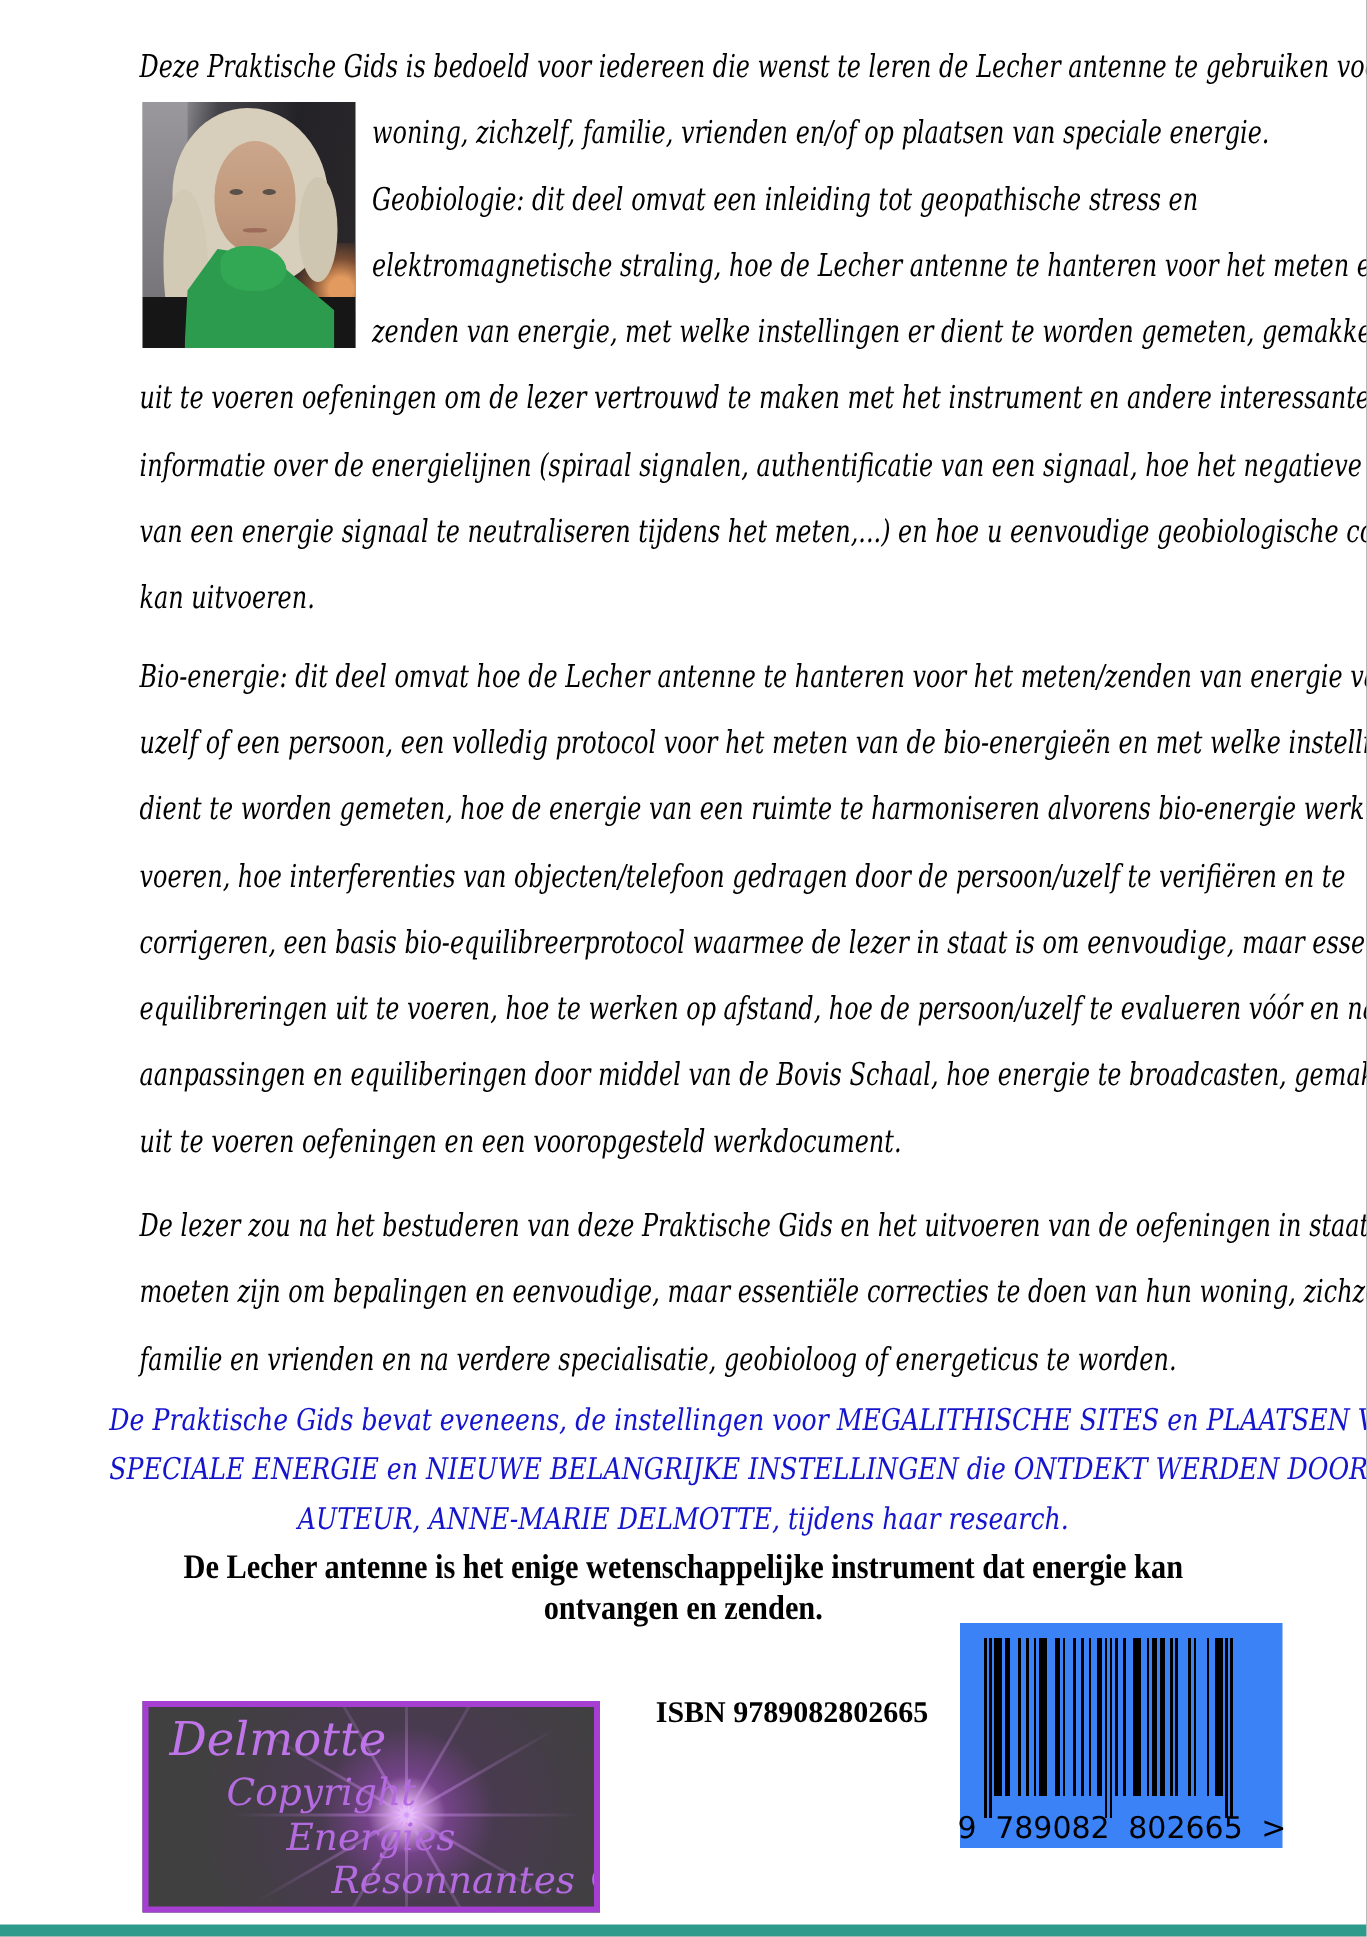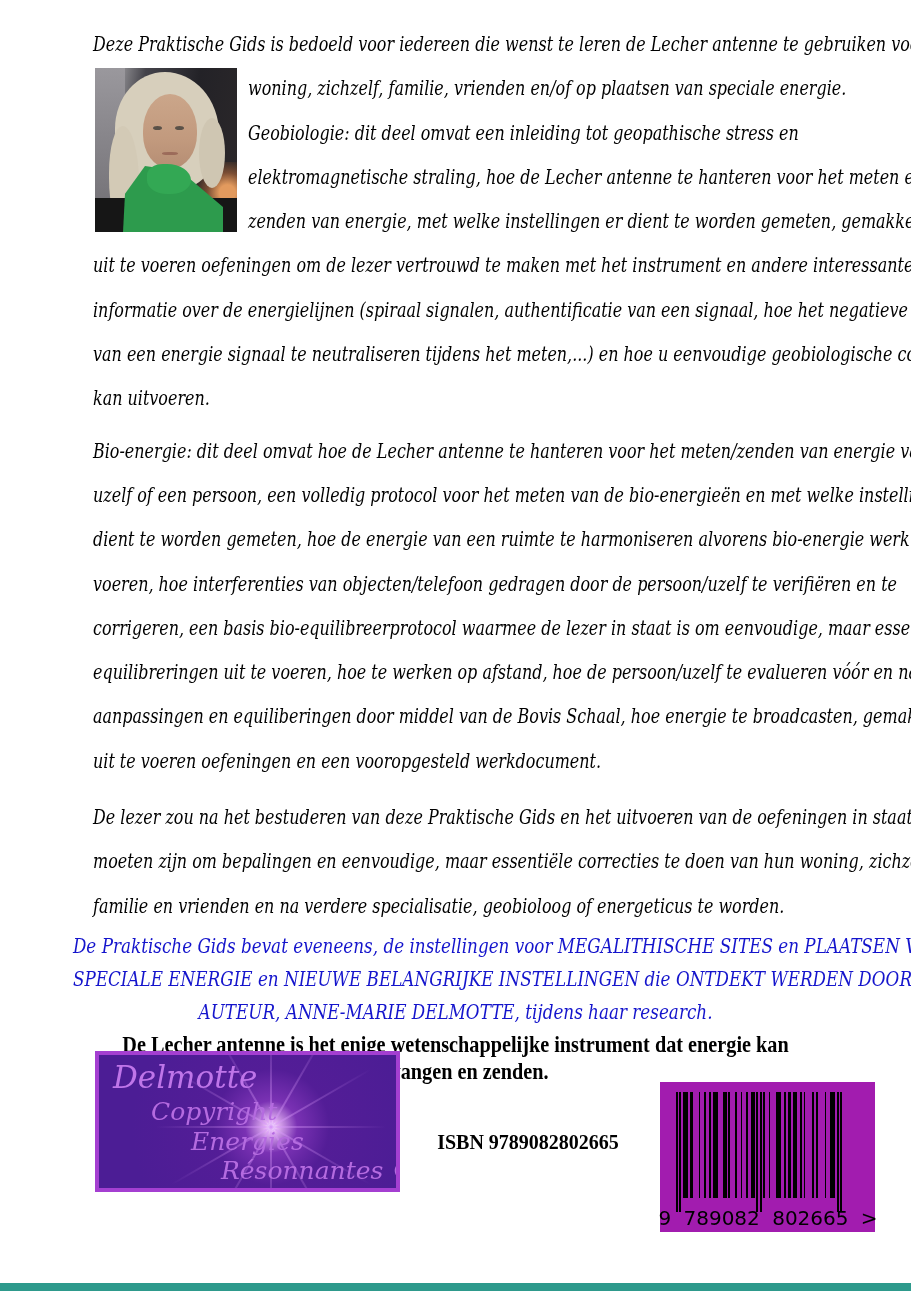--- a/index.html
+++ b/index.html
@@ -42,42 +42,42 @@
   .bln{height:33px;line-height:33px;font-style:italic;font-size:20px;white-space:nowrap;
        transform:scaleX(0.84);transform-origin:50% 50%;}
 
   
   .statement{position:absolute;left:0;top:1031px;width:911px;text-align:center;
              font-family:"Liberation Serif",serif;font-weight:bold;}
   .sln{height:27px;line-height:27px;font-size:23px;white-space:nowrap;
        transform:scaleX(0.88);transform-origin:50% 50%;}
 
   
-  .logo{position:absolute;left:95px;top:1051px;width:305px;height:141px;box-sizing:border-box;
-        background:#4c1d95;border:4px solid #a43fd1;overflow:hidden;text-decoration:underline;}
+  .logo{position:absolute;left:95px;top:1134px;width:305px;height:141px;box-sizing:border-box;
+        background:#404040;border:4px solid #a43fd1;overflow:hidden;text-decoration:underline;}
   .glow{position:absolute;left:0;top:0;right:0;bottom:0;
         background:radial-gradient(circle at 58% 54%,#ffffff 0 2px,#e4b4f4 6px,rgba(168,70,210,.5) 26px,rgba(120,30,160,.16) 58px,transparent 75%);}
   .rays{position:absolute;left:58%;top:54%;width:0;height:0;}
   .ray{position:absolute;left:-115px;top:-1px;width:230px;height:2px;
        background:linear-gradient(90deg,transparent,rgba(214,150,248,.5),transparent);}
   .logo-line{position:absolute;font-style:italic;color:#b56be0;white-space:nowrap;
              font-family:"DejaVu Serif",serif;}
   .ll0{left:14px;top:4px;font-size:31px;color:#bf75e9;}
   .ll1{left:52px;top:42px;font-size:25px;}
   .ll2{left:92px;top:72px;font-size:25px;}
   .ll3{left:122px;top:101px;font-size:25px;}
 
   
   .isbnblock{position:absolute;left:408px;top:1130px;width:240px;text-align:center;
              font-family:"Liberation Serif",serif;font-weight:bold;font-size:20px;}
   .isbn-line{height:24px;line-height:24px;}
   .copy-line{height:24px;line-height:24px;margin-top:15px;}
 
   
-  .barcode{position:absolute;left:660px;top:1082px;width:215px;height:150px;background:#a21caf;}
+  .barcode{position:absolute;left:640px;top:1082px;width:215px;height:150px;background:#3b82f6;}
   .barcode svg{position:absolute;left:16px;top:10px;}
   .bcdigits{position:absolute;left:-6px;bottom:2px;width:228px;text-align:center;
             font-family:"DejaVu Sans",sans-serif;font-size:20px;word-spacing:6px;white-space:nowrap;}
 
   
   .bottom-bar{position:absolute;left:0;bottom:0;width:911px;height:8px;}
 </style>
 </head>
 <body>
 

